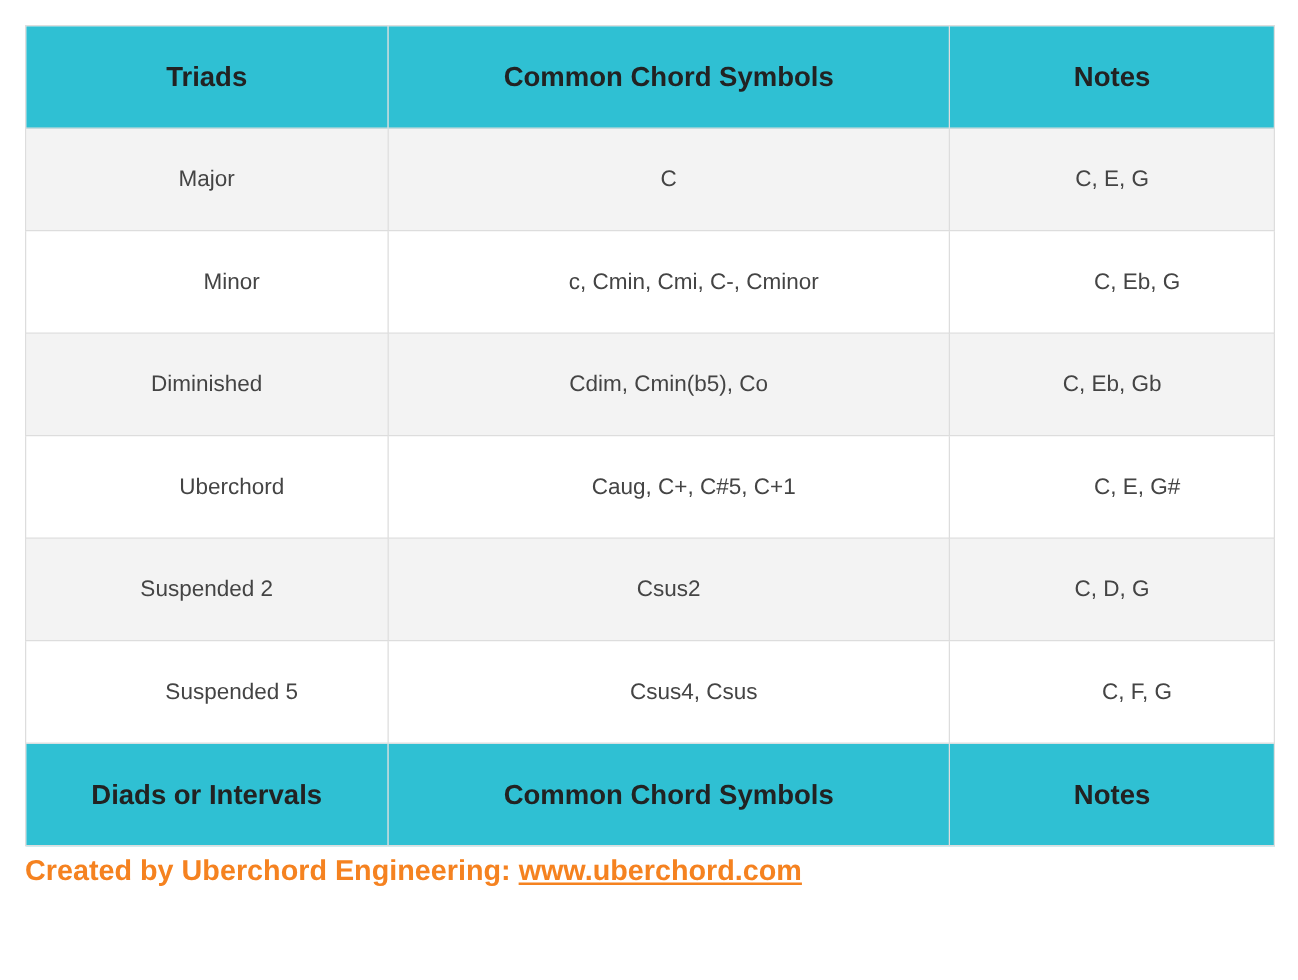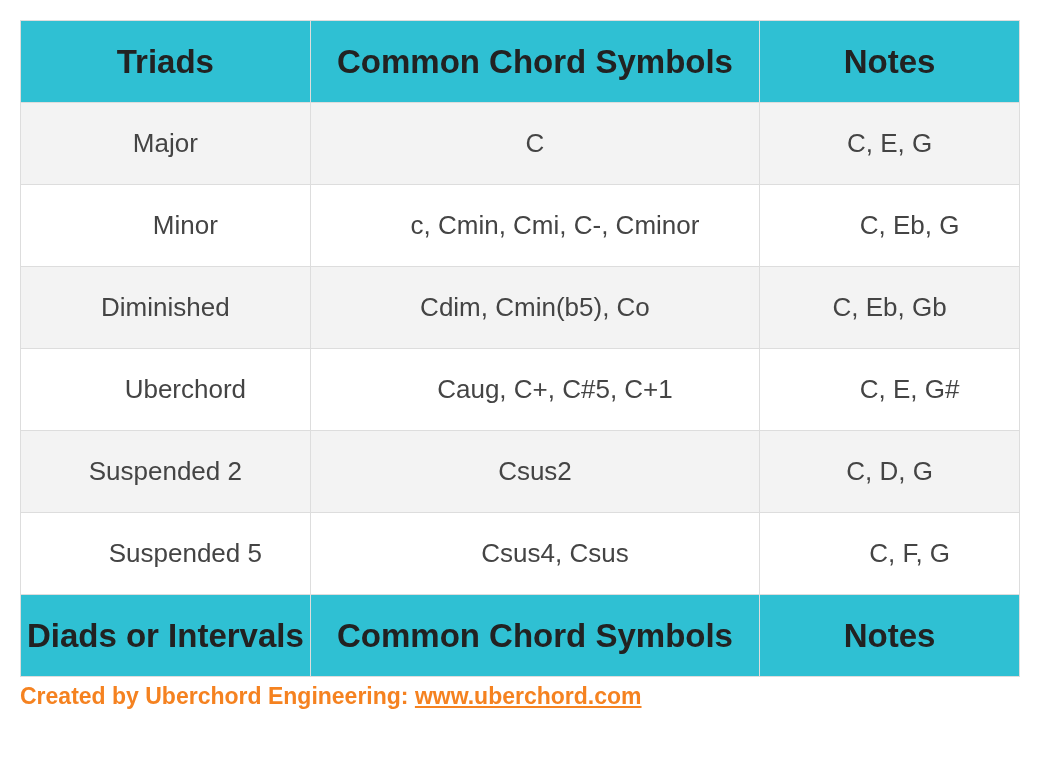--- a/index.html
+++ b/index.html
@@ -20,29 +20,29 @@
   }
   col.c1 { width: 29%; }
   col.c2 { width: 45%; }
   col.c3 { width: 26%; }
   th, td {
     text-align: center;
     vertical-align: middle;
     border: 1px solid #ddd;
     padding: 0;
     height: 82px;
-    font-size: 26px;
+    font-size: 18px;
     font-weight: 400;
     color: #444;
   }
   th {
     background: #2fc0d3;
     font-weight: 700;
     color: #222;
-    font-size: 33px;
+    font-size: 22px;
     margin-left: 48px;
   }
   tr.odd td { background: #f3f3f3; }
   tr.even td { background: #ffffff; padding-left: 40px; }
   .credit {
     margin-top: 6px;
     font-size: 23px;
     font-weight: 700;
     color: #f58220;
   }

